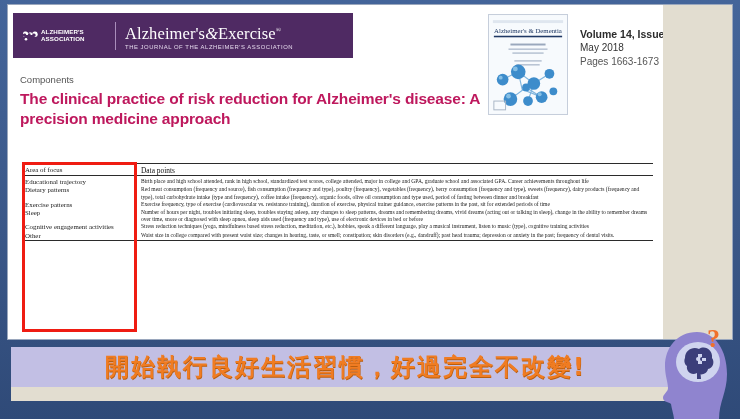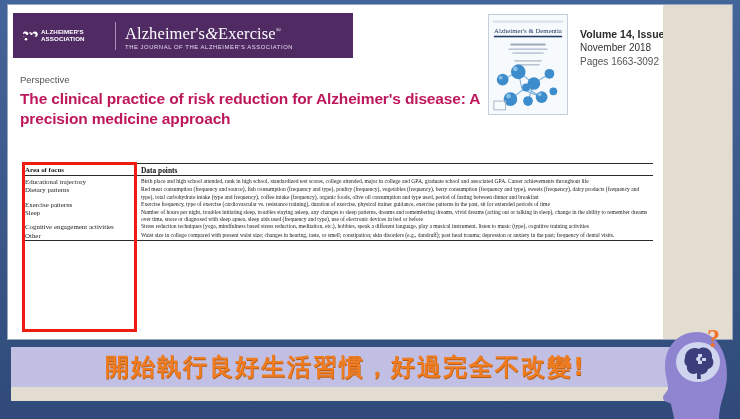--- a/index.html
+++ b/index.html
@@ -51,21 +51,21 @@
 
   
   .tbl-caption{position:absolute;left:17px;top:141px;
     font-family:"Liberation Serif",serif;font-size:9.3px;color:#1a1a1a;}
   .tbl{position:absolute;left:17px;top:158px;width:628px;
     font-family:"Liberation Serif",serif;border-collapse:collapse;}
   .tbl td,.tbl th{vertical-align:top;text-align:left;padding:0;}
   .rule-top td{border-top:1.6px solid #2b2b2b;height:2px;}
   .rule-mid td{border-top:1px solid #2b2b2b;height:2px;}
   .rule-bot td{border-top:1.4px solid #2b2b2b;height:2px;}
-  .hd{font-size:7.4px;font-weight:bold;color:#111;padding:3px 0 3px 4px;}
+  .hd{font-size:7.4px;font-weight:normal;color:#111;padding:3px 0 3px 4px;}
   .c-area{width:116px;padding:5px 6px 5px 4px;font-size:6.9px;color:#1b1b1b;
     line-height:8.4px;}
   .c-data{padding:5px 6px 5px 8px;font-size:5.55px;color:#1b1b1b;
     line-height:7.1px;text-align:left;}
 
   
   .redbox{position:absolute;left:14px;top:157px;width:115px;height:170px;
     border:3.5px solid #ef1c12;box-sizing:border-box;pointer-events:none;}
 
   
@@ -144,25 +144,25 @@
             <circle cx="27" cy="55" r="2.5"></circle>
           <circle cx="20" cy="83" r="2.4"></circle>
             <circle cx="52" cy="81" r="2"></circle>
         </g>
         <rect x="5" y="88" width="12" height="9" fill="none" stroke="#aab6c6" stroke-width="1"></rect>
       </svg>
     </div>
 
     <div class="issue">
       <div class="issue-vol">Volume 14, Issue 12</div>
-      <div class="issue-date">November 2018</div>
-      <div class="issue-pages">Pages 1663-3092</div>
+      <div class="issue-date">May 2018</div>
+      <div class="issue-pages">Pages 1663-1673</div>
     </div>
 
-    <div class="kicker">Perspective</div>
+    <div class="kicker">Components</div>
     <div class="art-title">The clinical practice of risk reduction for Alzheimer's disease: A precision medicine approach</div>
 
     <table class="tbl">
       <tbody>
         <tr class="rule-top">
             <td colspan="2"></td>
           </tr>
         <tr>
           <th class="hd c-area">Area of focus</th>
           <th class="hd">Data points</th>

